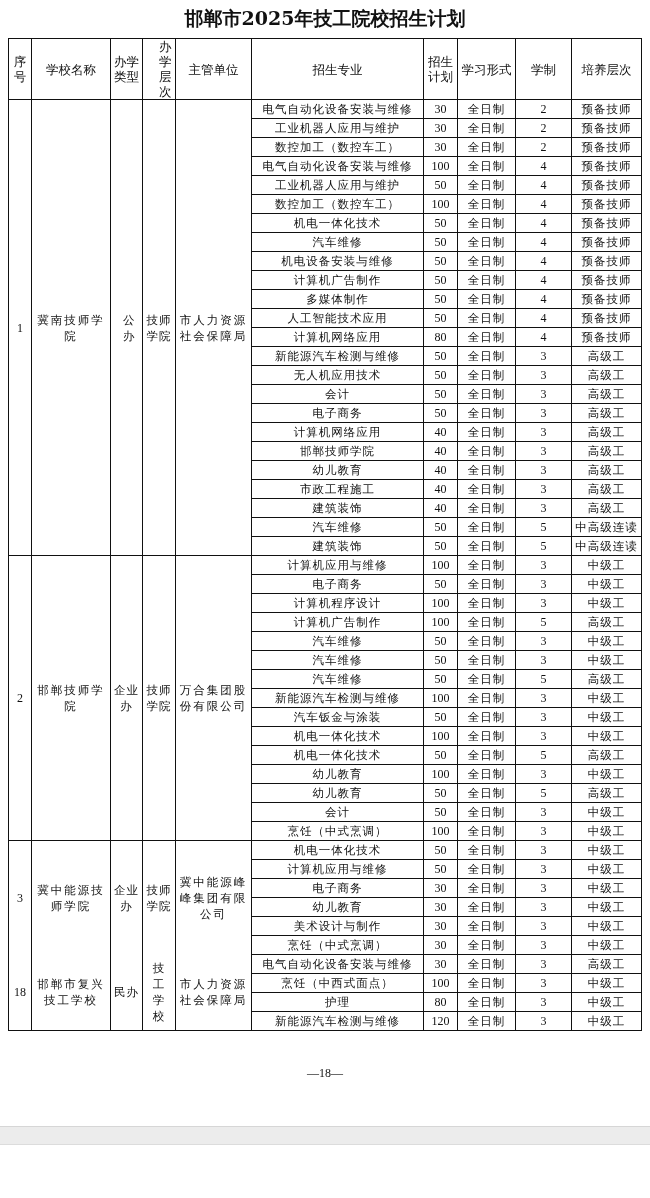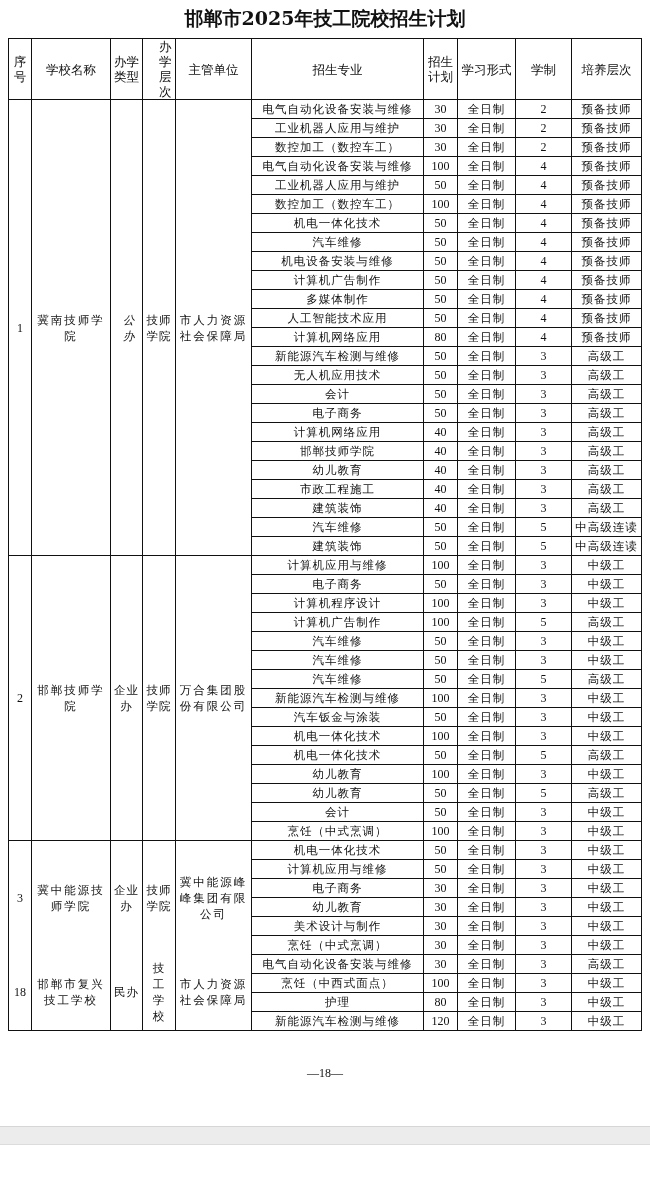--- a/index.html
+++ b/index.html
@@ -45,21 +45,21 @@
       <th style="padding:0 2px;">招生计划</th>
       <th>学习形式</th>
       <th>学制</th>
       <th>培养层次</th>
     </tr>
   </thead>
   <tbody id="tbody">
       <tr>
         <td rowspan="24" class="num">1</td>
         <td rowspan="24" class="wrap">冀南技师学院</td>
-        <td rowspan="24" class="wrap" style="letter-spacing: 1px; padding: 0px 12px; font-style: italic;">公办</td>
+        <td rowspan="24" class="wrap" style="letter-spacing: 1px; padding: 0px 12px;">公办</td>
         <td rowspan="24" class="wrap" style="letter-spacing: 1px; padding: 0px 2px;">技师学院</td>
         <td rowspan="24" class="wrap">市人力资源社会保障局</td>
         <td>电气自动化设备安装与维修</td>
         <td class="num">30</td>
         <td>全日制</td>
         <td class="num">2</td>
         <td>预备技师</td>
       </tr>
       <tr>
         <td>工业机器人应用与维护</td>

